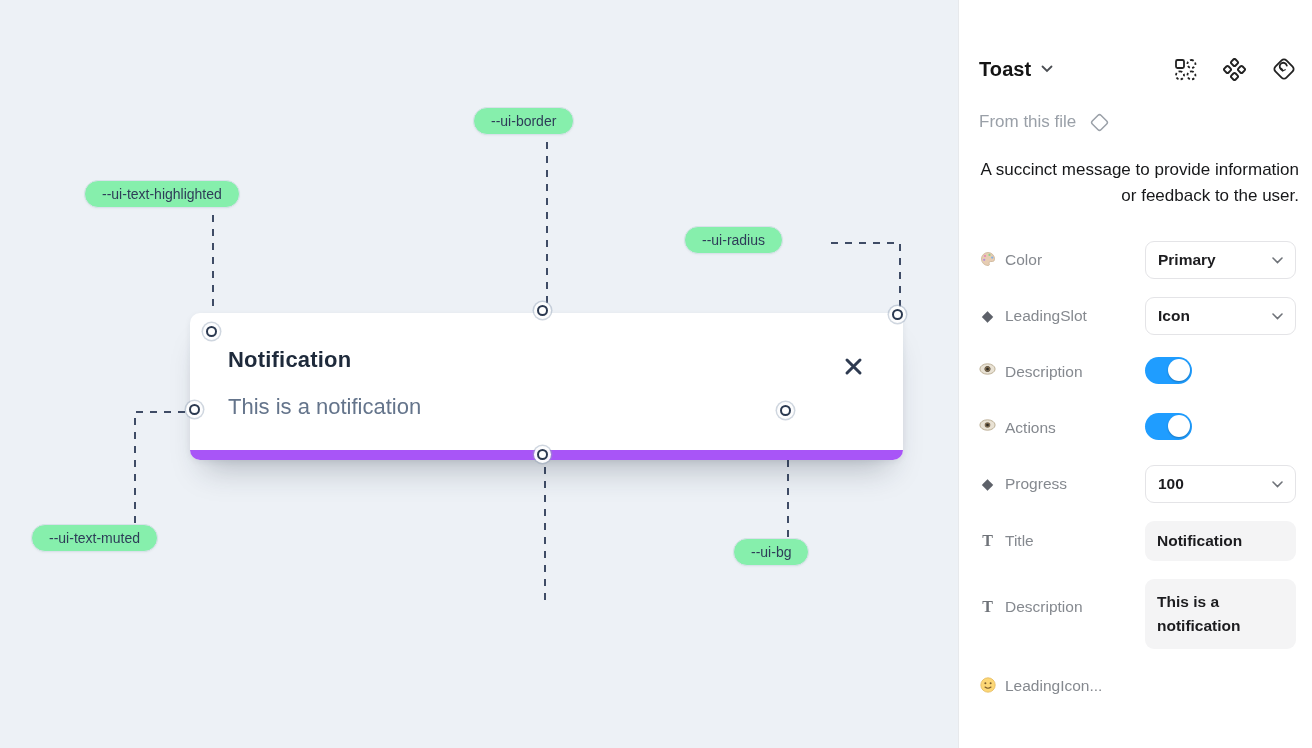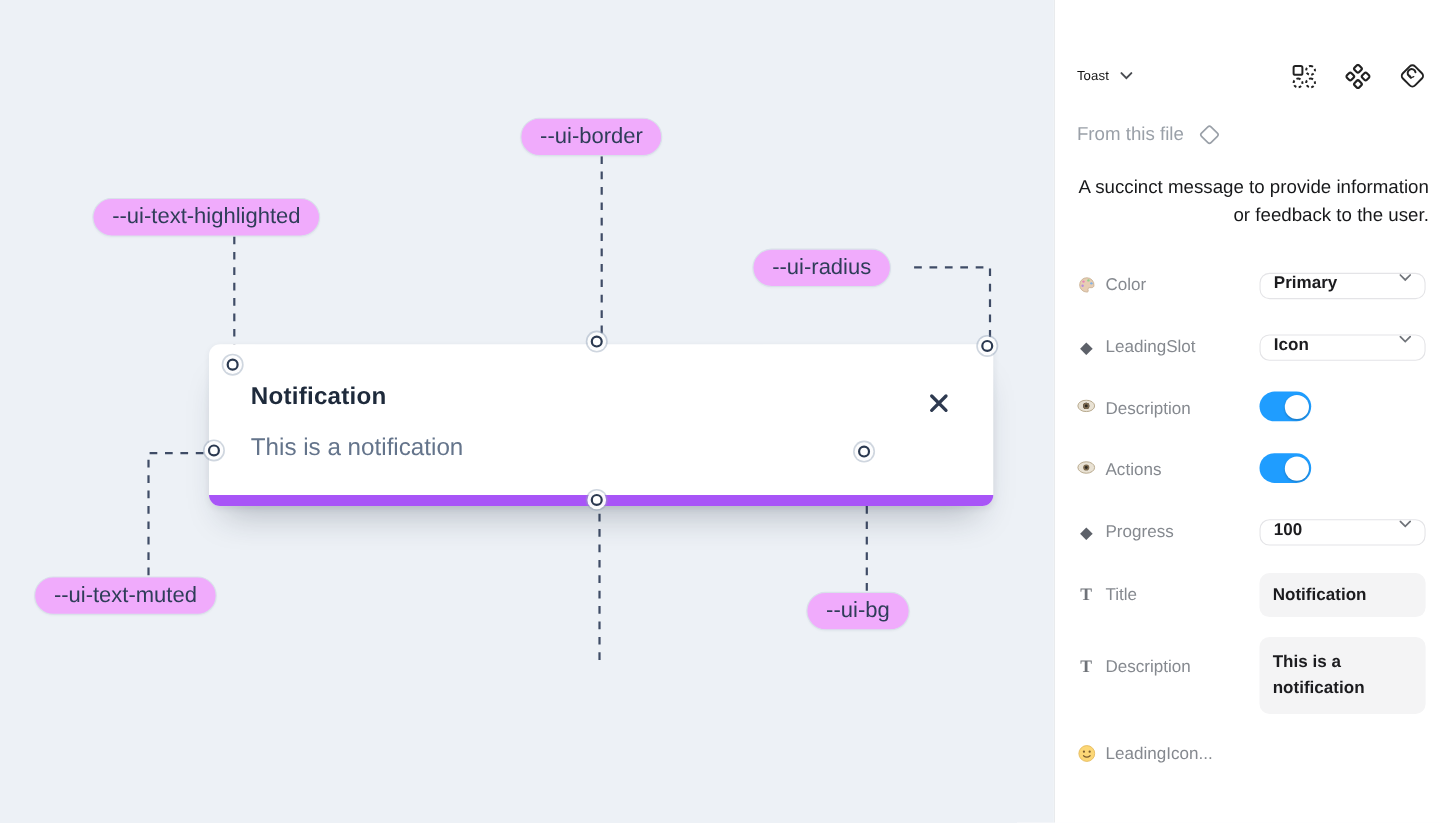--- a/index.html
+++ b/index.html
@@ -4,59 +4,59 @@
 <style>
   * { margin:0; padding:0; box-sizing:border-box; }
   html,body { width:1312px; height:748px; }
   body { font-family:"Liberation Sans", sans-serif; overflow:hidden; }
   .app { display:flex; width:1312px; height:748px; }
 
   
   .canvas { position:relative; width:958px; height:748px; background:#edf1f6; flex:0 0 958px; }
   .connectors { position:absolute; left:0; top:0; width:958px; height:748px; pointer-events:none; }
 
-  .pill { position:absolute; background:#f0abfc; border:1px solid #d9e1ea; border-radius:18px;
-          padding:5px 17px; font-size:20px; color:#2e3d58; white-space:nowrap;
+  .pill { position:absolute; background:#86efac; border:1px solid #d9e1ea; border-radius:18px;
+          padding:5px 17px; font-size:14px; color:#2e3d58; white-space:nowrap;
           box-shadow:0 1px 2px rgba(30,41,59,0.04); }
 
   .dot { position:absolute; width:11px; height:11px; background:#ffffff; border:2.5px solid #2b3950;
          border-radius:50%;
          box-shadow:0 0 0 3px rgba(255,255,255,0.95), 0 0 0 4.5px rgba(148,163,184,0.45); }
 
   .toast-card { position:absolute; left:190px; top:313px; width:713px; height:147px;
                 background:#ffffff; border-radius:10px;
                 box-shadow:0 22px 30px -14px rgba(30,41,59,0.28), 0 2px 6px rgba(30,41,59,0.07); }
   .toast-title { position:absolute; left:38px; top:34px; font-size:22px; font-weight:700; color:#1e2a3b; letter-spacing:0.2px; }
   .toast-desc  { position:absolute; left:38px; top:81px; font-size:22px; color:#64748b; }
   .toast-close { position:absolute; right:38px; top:41px; width:24px; height:24px; cursor:pointer;
                  display:flex; align-items:center; justify-content:center; background:none; border:none; }
   .toast-progress { position:absolute; left:0; bottom:0; width:100%; height:10px;
                     border-radius:0 0 10px 10px; }
 
   
   .panel { width:354px; height:748px; background:#ffffff; border-left:1px solid #e7e9ec;
            padding:0 16px 0 20px; overflow:hidden; }
   .panel-header { display:flex; align-items:center; margin-top:57px; }
-  .panel-title { font-size:12px; font-weight:400; color:#141414; letter-spacing:0.1px; }
+  .panel-title { font-size:20px; font-weight:700; color:#141414; letter-spacing:0.1px; }
   .title-chevron { margin-left:10px; display:inline-flex; }
   .header-icons { margin-left:auto; display:flex; gap:26px; align-items:center; }
   .header-icons svg { display:block; cursor:pointer; }
 
   .source-row { display:flex; align-items:center; margin-top:31px; color:#9aa0a8; font-size:17px; }
   .source-diamond { margin-left:14px; display:inline-flex; }
 
   .panel-desc { margin-top:25px; font-size:17px; line-height:26px; color:#17181a; width:320px;text-align:right; }
 
   .props { margin-top:32px; }
   .prop-row { display:flex; align-items:center; margin-bottom:18px; min-height:38px; }
   .prop-label { display:flex; align-items:flex-start; gap:9px; font-size:15.5px; color:#85898f; }
   .prop-icon { width:17px; display:inline-flex; justify-content:center; font-size:14px; }
   .prop-control { margin-left:auto; width:151px; flex:0 0 151px; }
 
-  .dropdown { display:flex; height:24px; padding:0 12px;
+  .dropdown { display:flex; align-items:center; height:38px; padding:0 12px;
               background:#ffffff; border:1px solid #e4e4e7; border-radius:9px; cursor:pointer; }
   .dropdown .value { font-size:15.5px; font-weight:700; color:#1c1c1f; white-space:nowrap; overflow:hidden; }
   .dropdown .chev { margin-left:auto; display:inline-flex; }
 
   .textfield { background:#f4f4f5; border-radius:9px; padding:9px 12px; font-size:15.5px;
                font-weight:700; color:#1c1c1f; line-height:22px; cursor:text; }
 
   .toggle { width:47px; height:27px; border-radius:14px; background:#1f9dff; position:relative; cursor:pointer; }
   .toggle .knob { position:absolute; right:2.5px; top:2.5px; width:22px; height:22px;
                   background:#ffffff; border-radius:50%; box-shadow:0 1px 2px rgba(0,0,0,0.25); }

